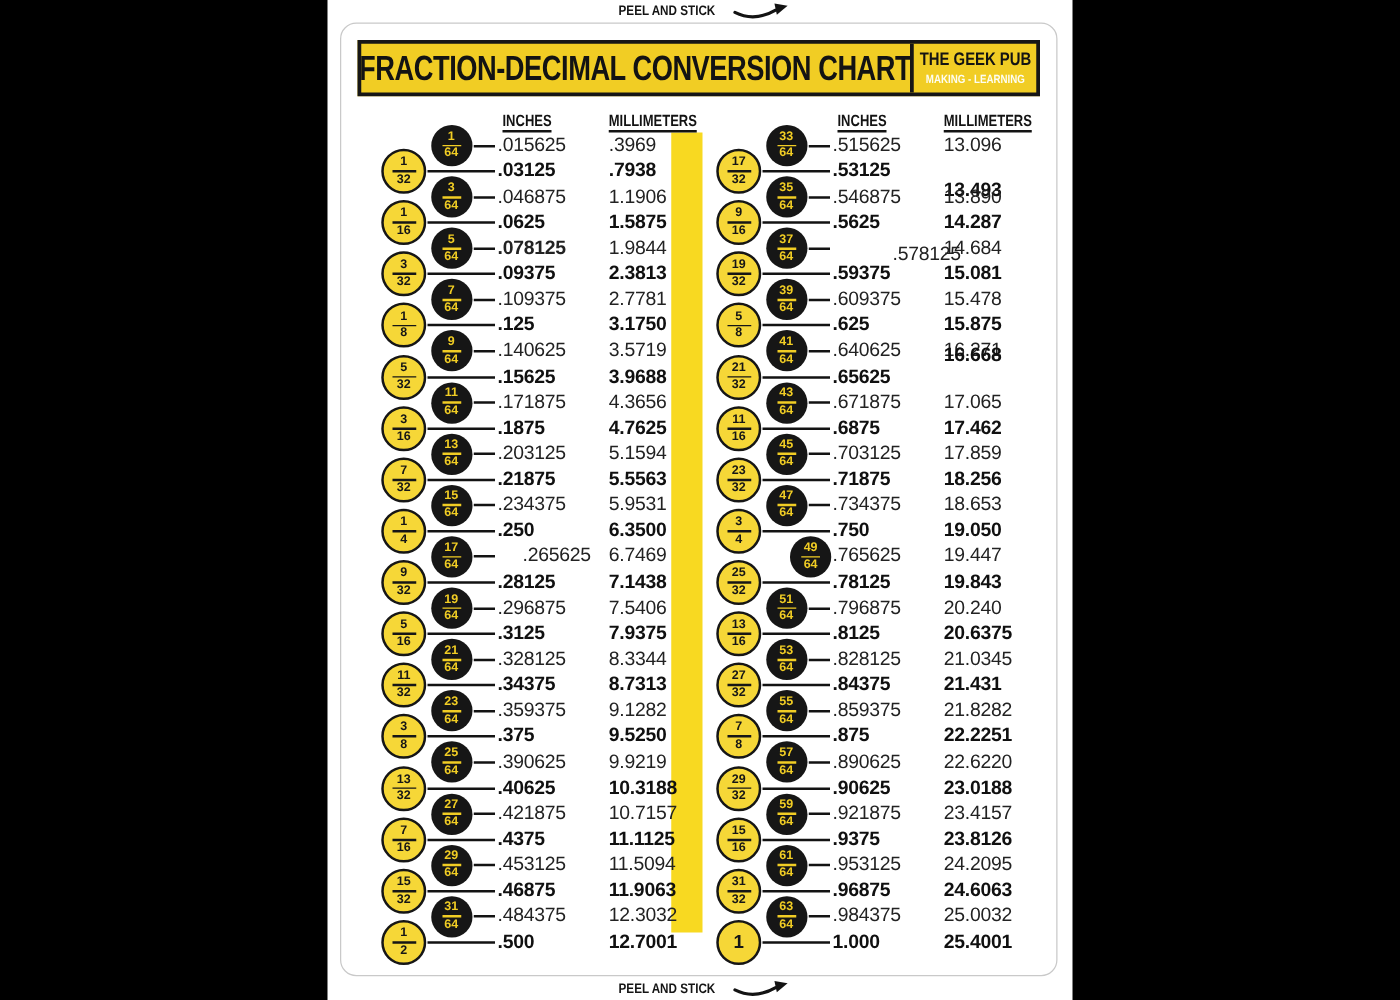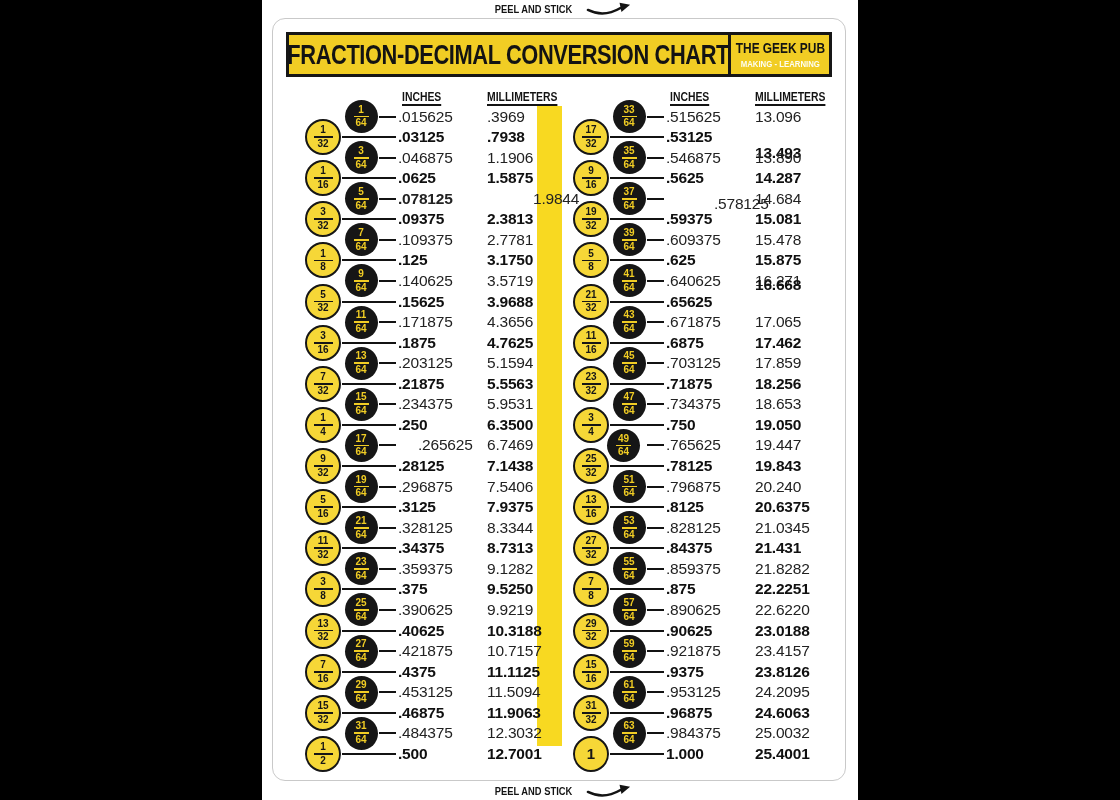--- a/index.html
+++ b/index.html
@@ -102,21 +102,21 @@
       </div>
       <div class="val bold" style="left: 125px; top: 149.18px;">.0625</div>
       <div class="val bold" style="left: 214px; top: 149.18px;">1.5875</div>
       <div class="conn" style="left: 106px; width: 17px; top: 178.74px;"></div>
       <div class="badge b-black" style="width: 33px; height: 33px; left: 71.5px; top: 163.24px;">
         <div class="fr-num">5</div>
         <div class="fr-bar"></div>
         <div class="fr-den">64</div>
       </div>
       <div class="val" style="left: 125px; top: 169.74px; font-weight: bold;">.078125</div>
-      <div class="val" style="left: 214px; top: 169.74px; margin-left: 46px;">1.9844</div>
+      <div class="val" style="left: 214px; top: 169.74px;">1.9844</div>
       <div class="conn" style="left: 69px; width: 54px; top: 199.3px;"></div>
       <div class="badge b-yellow" style="width: 36px; height: 36px; left: 32px; top: 182.3px;">
         <div class="fr-num">3</div>
         <div class="fr-bar"></div>
         <div class="fr-den">32</div>
       </div>
       <div class="val bold" style="left: 125px; top: 190.3px;">.09375</div>
       <div class="val bold" style="left: 214px; top: 190.3px;">2.3813</div>
       <div class="conn" style="left: 106px; width: 17px; top: 219.86px;"></div>
       <div class="badge b-black" style="width: 33px; height: 33px; left: 71.5px; top: 204.36px;">
@@ -450,21 +450,21 @@
       <div class="val" style="left: 482px; top: 375.34px;">18.653</div>
       <div class="conn" style="left: 337px; width: 54px; top: 404.9px;"></div>
       <div class="badge b-yellow" style="width: 36px; height: 36px; left: 300px; top: 387.9px;">
         <div class="fr-num">3</div>
         <div class="fr-bar"></div>
         <div class="fr-den">4</div>
       </div>
       <div class="val bold" style="left: 393px; top: 395.9px;">.750</div>
       <div class="val bold" style="left: 482px; top: 395.9px;">19.050</div>
       <div class="conn" style="left: 374px; width: 17px; top: 425.46px;"></div>
-      <div class="badge b-black" style="width: 33px; height: 33px; left: 334px; top: 409.96px;">
+      <div class="badge b-black" style="width: 33px; height: 33px; left: 359px; top: 409.96px;">
         <div class="fr-num">49</div>
         <div class="fr-bar"></div>
         <div class="fr-den">64</div>
       </div>
       <div class="val" style="left: 393px; top: 416.46px;">.765625</div>
       <div class="val" style="left: 482px; top: 416.46px;">19.447</div>
       <div class="conn" style="left: 337px; width: 54px; top: 446.02px;"></div>
       <div class="badge b-yellow" style="width: 36px; height: 36px; left: 300px; top: 429.02px;">
         <div class="fr-num">25</div>
         <div class="fr-bar"></div>

